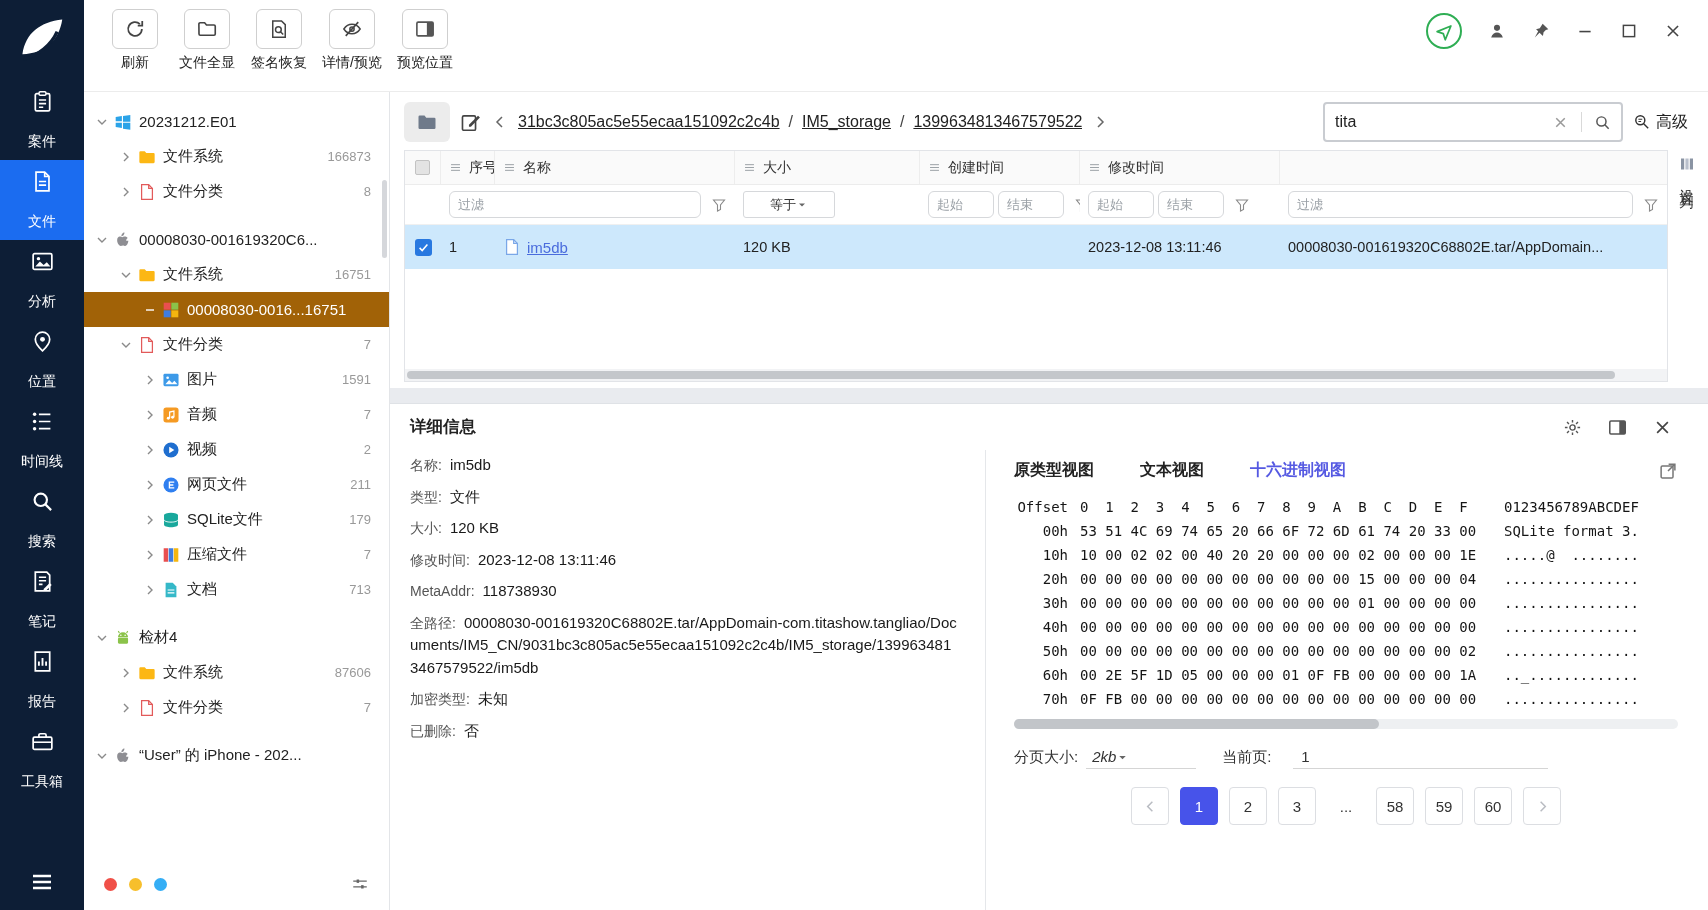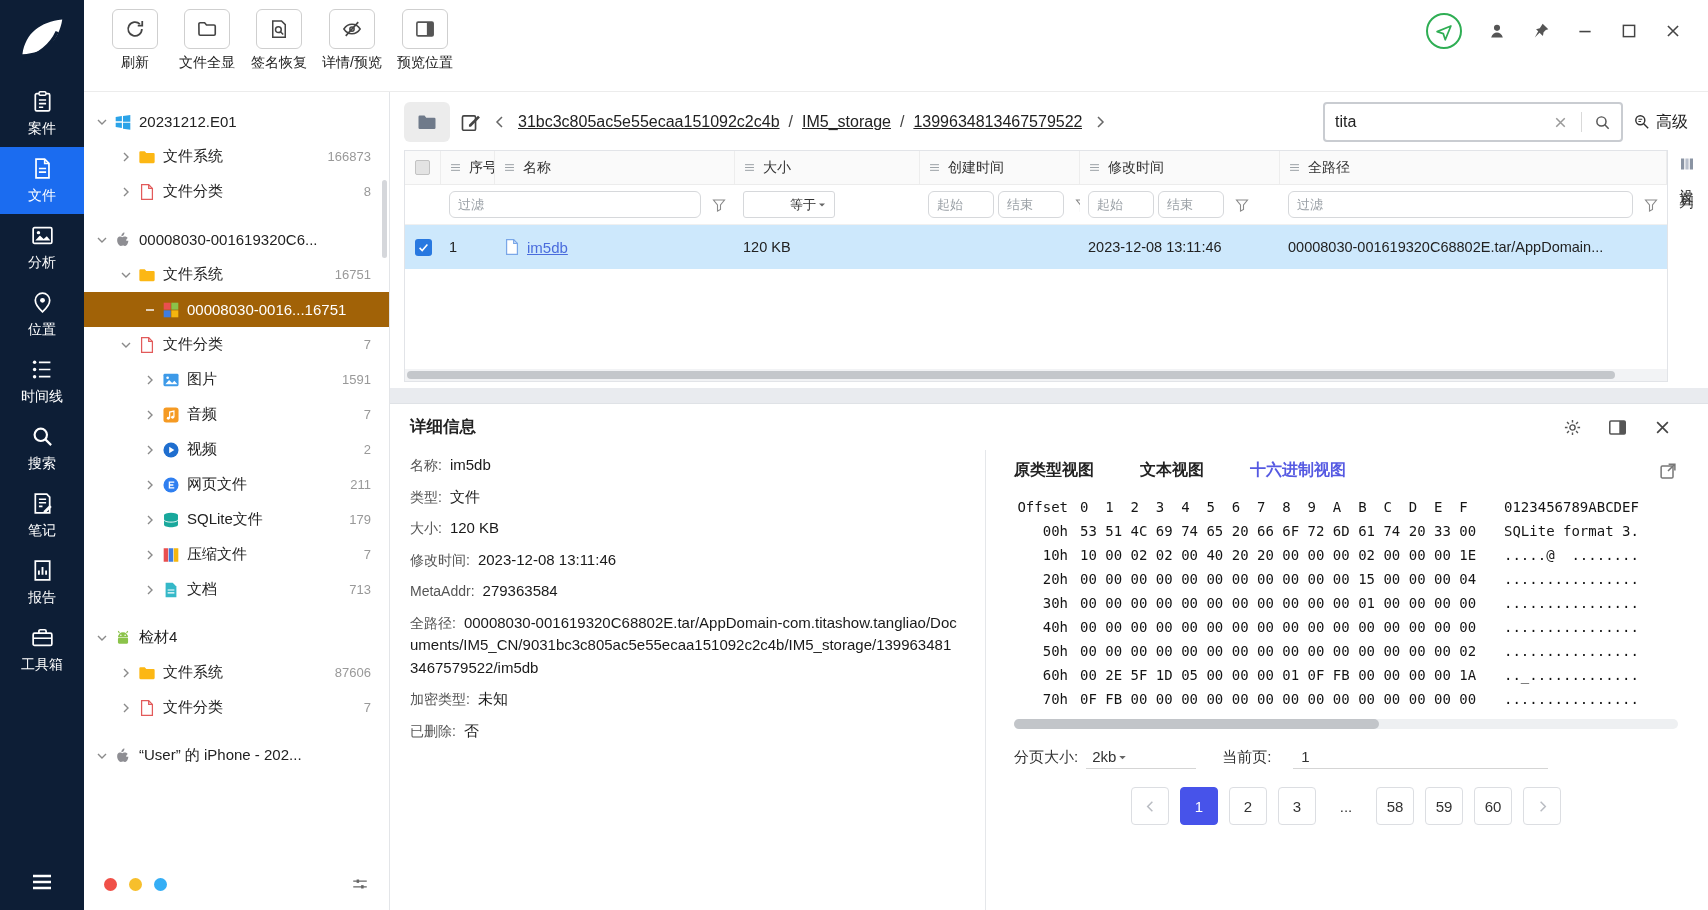--- a/index.html
+++ b/index.html
@@ -4,21 +4,21 @@
 <style>
   * { box-sizing: border-box; margin: 0; padding: 0; }
   html,body { width:1708px; height:910px; overflow:hidden; }
   body { font-family:"Liberation Sans","DejaVu Sans",sans-serif; font-size:15px; color:#333; background:#fff; }
   .app { display:flex; width:1708px; height:910px; }
 
   
   .rail { width:84px; background:#0d1e36; display:flex; flex-direction:column; align-items:center; flex-shrink:0; }
   .logo { width:54px; height:54px; margin-top:12px; }
   .nav-items { width:100%; margin-top:14px; }
-  .nav-item { width:100%; padding:10px 0 9px; display:flex; flex-direction:column; align-items:center; gap:7px; cursor:pointer; }
+  .nav-item { width:100%; padding:10px 0 9px; display:flex; flex-direction:column; align-items:center; gap:20px; cursor:pointer; }
   .nav-item.active { background:#1b6cf0; }
   .nav-ico { width:23px; height:23px; display:block; }
   .nav-label { color:#fff; font-size:14px; }
   .rail-bottom { margin-top:auto; margin-bottom:16px; }
   .rail-menu { width:24px; height:24px; display:block; cursor:pointer; }
 
   
   .right-col { flex:1; display:flex; flex-direction:column; min-width:0; }
 
   
@@ -81,21 +81,21 @@
   .tc { display:flex; align-items:center; padding:0 8px; height:100%; overflow:hidden; white-space:nowrap; }
   .t-head .tc { border-right:1px solid #ededed; gap:7px; font-size:14px; color:#333; }
   .c0{width:36px; justify-content:center; padding:0;} .c1{width:54px;} .c2{width:240px;} .c3{width:185px;} .c4{width:160px;} .c5{width:200px;} .c6{flex:1;}
   .cspan{width:294px;}
   .hlico { width:13px; height:13px; display:block; flex-shrink:0; }
   .hcb { width:15px; height:15px; background:#e3e3e3; border:1px solid #c2c2c2; border-radius:2px; display:block; cursor:pointer; }
   .fin { height:27px; border:1px solid #d6d8db; border-radius:6px; font-size:13px; padding:0 8px; color:#444; outline:none; font-family:inherit; flex:1; min-width:0; }
   .fin::placeholder { color:#9aa0a6; }
   .fin.sm { width:66px; flex:none; }
   .fun { width:16px; height:16px; margin-left:6px; flex-shrink:0; cursor:pointer; }
-  .fsel { height:27px; border:1px solid #d6d8db; border-radius:3px; width:92px; display:flex; align-items:center; justify-content:flex-end; padding:0 6px; font-size:13px; color:#333; cursor:pointer; }
+  .fsel { height:27px; border:1px solid #d6d8db; border-radius:3px; width:92px; display:flex; align-items:center; justify-content:center; padding:0 6px; font-size:13px; color:#333; cursor:pointer; }
   .fsel .car { width:12px; height:12px; }
   .t-filter .tc { gap:4px; }
   .cb { width:17px; height:17px; border-radius:3px; display:flex; align-items:center; justify-content:center; cursor:pointer; }
   .cb.on { background:#2878e0; }
   .cb span { width:13px; height:13px; display:block; }
   .rowidx { font-size:14px; color:#222; }
   .fico { width:18px; height:18px; margin-right:6px; flex-shrink:0; }
   .flink { color:#4a6cdd; text-decoration:underline; cursor:pointer; font-size:15px; }
   .t-datarow .tc { font-size:14.5px; color:#222; }
   .t-fill { flex:1; background:#fff; }
@@ -123,21 +123,21 @@
   .tab { font-size:16px; font-weight:bold; color:#222; cursor:pointer; }
   .tab.on { color:#5559e2; }
   .ext-ic { margin-left:auto; width:20px; height:20px; display:block; cursor:pointer; }
   .hex { font-family:"DejaVu Sans Mono","Liberation Mono",monospace; font-size:14px; line-height:24px; color:#151515; white-space:pre; }
   .hxo { display:inline-block; width:54px; text-align:right; margin-right:12px; }
   .hxb { display:inline-block; width:402px; }
   .hxa { margin-left:22px; }
   .hex-scroll { margin-top:8px; height:10px; background:#eef0f2; border-radius:5px; cursor:pointer; }
   .hex-thumb { height:10px; width:55%; background:#c2c5c9; border-radius:5px; }
   .hex-controls { margin-top:16px; display:flex; align-items:center; gap:8px; font-size:15px; color:#333; }
-  .psel { width:110px; border-bottom:1px solid #d5d5d5; display:flex; align-items:center; justify-content:flex-start; padding:3px 6px; cursor:pointer; }
+  .psel { width:110px; border-bottom:1px solid #d5d5d5; display:flex; align-items:center; justify-content:flex-start; padding:3px 6px; cursor:pointer;font-style:italic; }
   .psel .car { width:13px; height:13px; }
   .pinput { width:255px; border-bottom:1px solid #d5d5d5; padding:3px 8px; margin-left:14px; cursor:text; }
   .pagination { margin-top:18px; display:flex; gap:11px; justify-content:center; align-items:center; }
   .pbn { min-width:38px; height:38px; border:1px solid #dcdee2; border-radius:4px; background:#fff; display:flex; align-items:center; justify-content:center; font-size:15px; color:#333; cursor:pointer; padding:0 6px; }
   .pbn.on { background:#4753ea; border-color:#4753ea; color:#fff; }
   .pbn.dots { border:none; cursor:default; }
   .pbn.nav span { width:15px; height:15px; display:block; }
 </style>
 </head>
 <body>
@@ -598,26 +598,20 @@
                   <span class="hlico"><svg viewBox="0 0 16 16" width="100%" height="100%" xmlns="http://www.w3.org/2000/svg">
                       <path d="M2.5 4.5h11M2.5 8h11M2.5 11.5h11" stroke="#9aa0a6" stroke-width="1.2"></path>
                     </svg></span>
                   <span>创建时间</span>
                 </div>
               <div class="tc c5">
                   <span class="hlico"><svg viewBox="0 0 16 16" width="100%" height="100%" xmlns="http://www.w3.org/2000/svg">
                       <path d="M2.5 4.5h11M2.5 8h11M2.5 11.5h11" stroke="#9aa0a6" stroke-width="1.2"></path>
                     </svg></span>
                   <span>修改时间</span>
-                </div>
-              <div class="tc c6">
-                  <span class="hlico"><svg viewBox="0 0 16 16" width="100%" height="100%" xmlns="http://www.w3.org/2000/svg">
-                      <path d="M2.5 4.5h11M2.5 8h11M2.5 11.5h11" stroke="#9aa0a6" stroke-width="1.2"></path>
-                    </svg></span>
-                  <span>全路径</span>
                 </div>
             </div>
             <div class="t-filter">
               <div class="tc c0"></div>
               <div class="tc cspan">
                 <input class="fin" placeholder="过滤" style="">
                 <span class="fun"><svg viewBox="0 0 16 16" width="100%" height="100%" xmlns="http://www.w3.org/2000/svg">
                       <path d="M2.5 3h11L9.5 8v4.5l-3 1.5V8z" fill="none" stroke="#8a8a8a" stroke-width="1.1"></path>
                     </svg></span>
               </div>
@@ -704,21 +698,21 @@
                     <path d="M3.5 3.5l9 9M12.5 3.5l-9 9" stroke="#444" stroke-width="1.4"></path>
                   </svg></span>
             </div>
           </div>
           <div class="dp-body">
             <div class="dp-left" id="fields">
                 <div class="field"><span class="flab">名称:</span><span class="fval">im5db</span></div>
                 <div class="field"><span class="flab">类型:</span><span class="fval">文件</span></div>
                 <div class="field"><span class="flab">大小:</span><span class="fval">120 KB</span></div>
                 <div class="field"><span class="flab">修改时间:</span><span class="fval">2023-12-08 13:11:46</span></div>
-                <div class="field"><span class="flab">MetaAddr:</span><span class="fval">279363584</span></div>
+                <div class="field"><span class="flab">MetaAddr:</span><span class="fval">118738930</span></div>
                 <div class="field"><span class="flab">全路径:</span><span class="fval">00008030-001619320C68802E.tar/AppDomain-com.titashow.tangliao/Documents/IM5_CN/9031bc3c805ac5e55ecaa151092c2c4b/IM5_storage/1399634813467579522/im5db</span></div>
                 <div class="field"><span class="flab">加密类型:</span><span class="fval">未知</span></div>
                 <div class="field"><span class="flab">已删除:</span><span class="fval">否</span></div>
               </div>
             <div class="dp-right">
               <div class="tabs" id="tabs">
                   <span class="tab ">原类型视图</span>
                   <span class="tab ">文本视图</span>
                   <span class="tab on">十六进制视图</span>
                   <span class="ext-ic"><svg viewBox="0 0 16 16" width="100%" height="100%" xmlns="http://www.w3.org/2000/svg">

